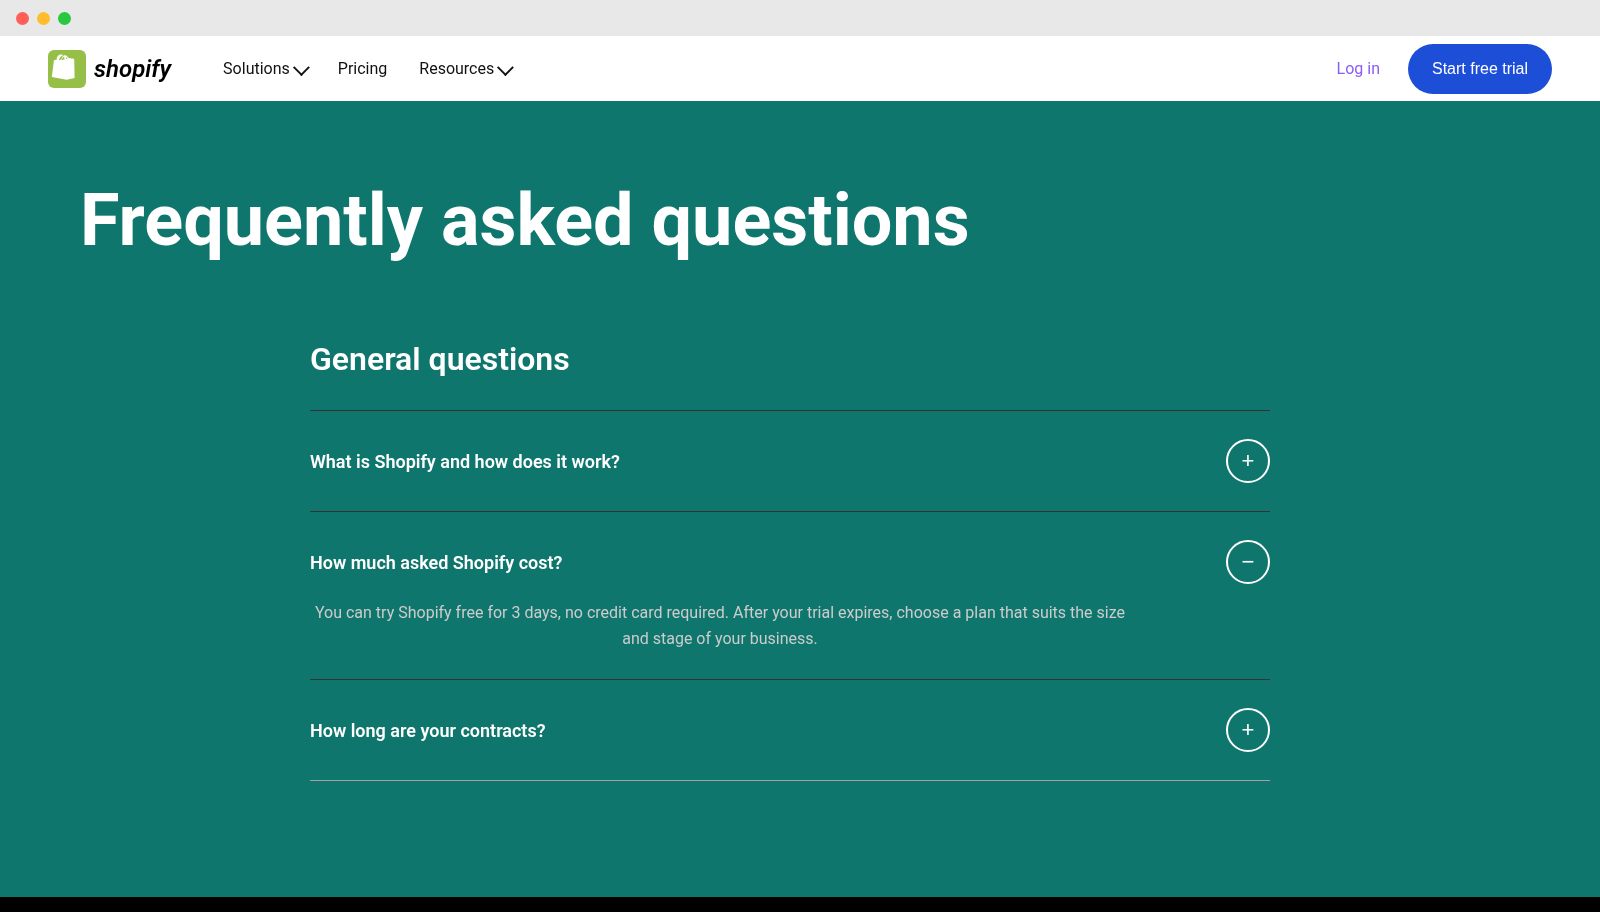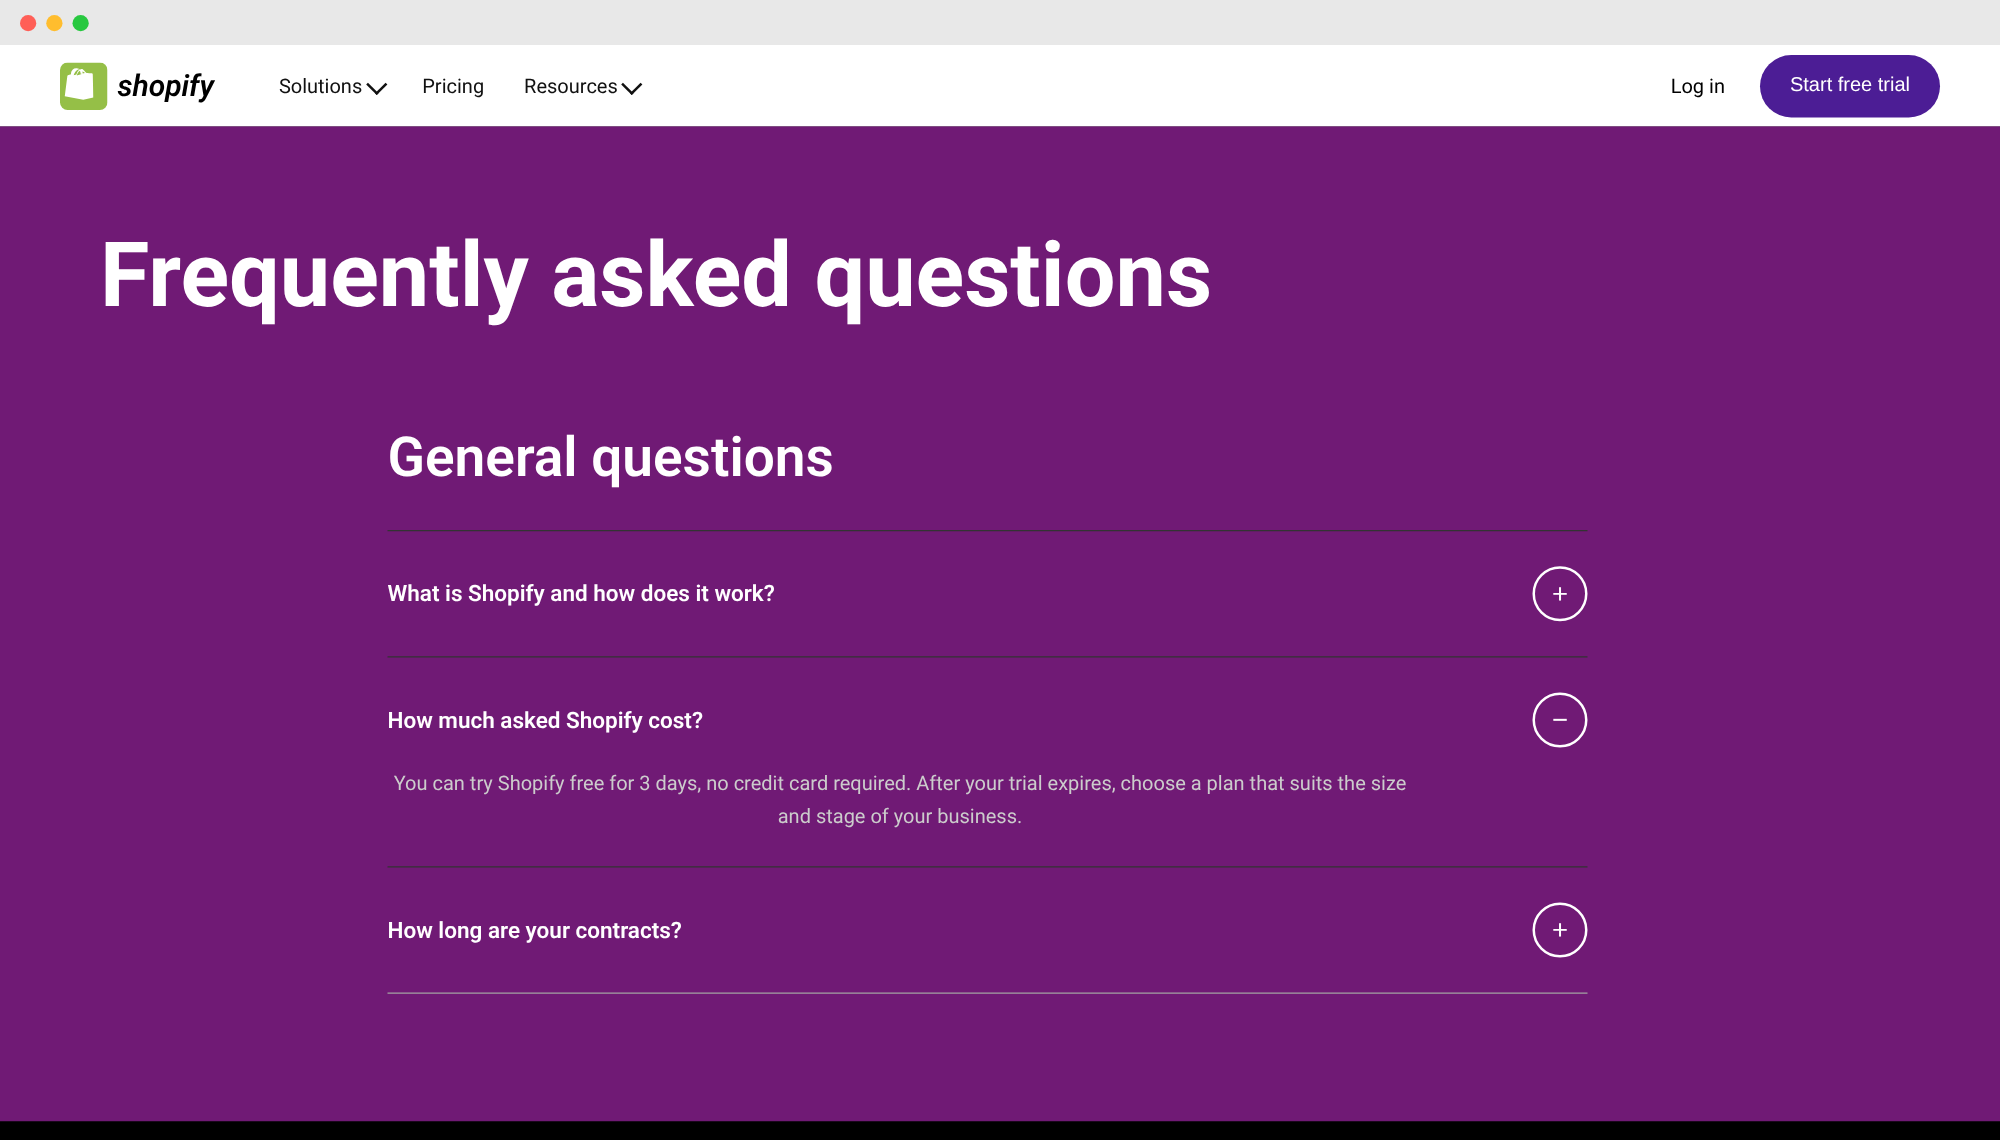--- a/index.html
+++ b/index.html
@@ -103,63 +103,63 @@
     }
 
     .navbar-right {
       display: flex;
       align-items: center;
       gap: 16px;
     }
 
     .login-link {
       font-size: 16px;
-      color: #000000;
+      color: #8b5cf6;
       text-decoration: none;
       font-weight: 400;
       padding: 8px 12px;
       cursor: pointer;
     }
 
     .start-trial-btn {
-      background: #4c1d95;
+      background: #1d4ed8;
       color: #fff;
       border: none;
       padding: 16px 24px;
       border-radius: 50px;
       font-size: 16px;
       font-weight: 500;
       cursor: pointer;
       white-space: nowrap;
     }
 
     
     .main-content {
-      background: #701a75;
+      background: #0f766e;
       min-height: 796px;
       padding: 80px 80px 60px;
     }
 
     .page-title {
       color: #fff;
       font-size: 72px;
       font-weight: 700;
       line-height: 1.1;
       margin-bottom: 80px;
       max-width: 900px;
     }
 
     .faq-section {
       max-width: 960px;
       margin: 0 auto 0 230px;
     }
 
     .section-title {
       color: #fff;
-      font-size: 44px;
+      font-size: 32px;
       font-weight: 600;
       margin-bottom: 32px;
     }
 
     .faq-list {
       list-style: none;
     }
 
     .faq-item {
       border-top: 1px solid #333;

